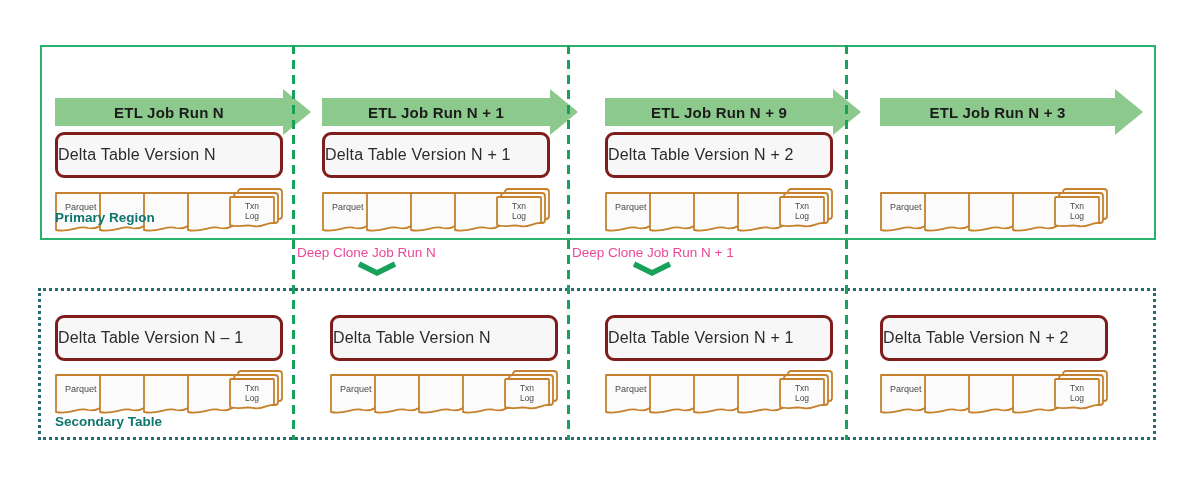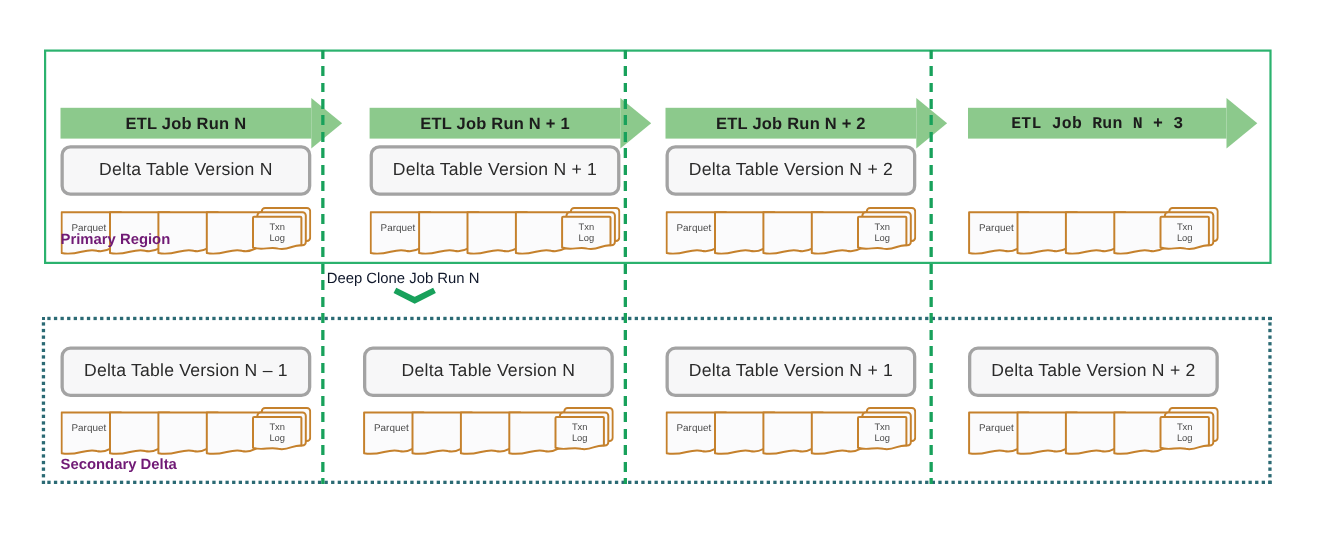--- a/index.html
+++ b/index.html
@@ -16,48 +16,48 @@
   .vline{position:absolute;top:45px;height:395px;width:3px;z-index:6;
          background:repeating-linear-gradient(to bottom,#18a15b 0 9px,transparent 9px 15px);}
 
   
   .pcol{position:absolute;top:45px;width:228px;height:195px;z-index:2;margin-top:32px;}
   .scol{position:absolute;top:288px;width:228px;height:152px;z-index:2;}
 
   
   .arrow-body{position:absolute;left:0;top:21px;width:228px;height:28px;background:#8cc98c;
               display:flex;align-items:center;justify-content:center;}
-  .arrow-body.wide{width:235px;font-family:Liberation Mono, monospace;}
+  .arrow-body.wide{width:235px;}
   .arrow-head{position:absolute;left:228px;top:12px;width:0;height:0;
               border-top:23px solid transparent;border-bottom:23px solid transparent;
               border-left:28px solid #8cc98c;}
   .arrow-head.wide{left:235px;}
   .arrow-label{font-size:15px;font-weight:700;color:#1c1c1c;letter-spacing:.2px;}
 
   
   .delta-box{position:absolute;left:0;width:228px;height:46px;box-sizing:border-box;
-             border:3px solid #a3a3a3;border-radius:9px;background:#f7f7f8;
-             display:flex;align-items:center;justify-content:center;}
+             border:3px solid #7f1d1d;border-radius:9px;background:#f7f7f8;
+             display:flex;align-items:center;}
   .pcol .delta-box{top:55px;}
   .scol .delta-box{top:27px;}
   .delta-label{font-size:16px;font-weight:500;color:#2b2b2b;letter-spacing:.2px;white-space:nowrap;}
 
   
   .files-svg{position:absolute;left:0;}
   .pcol .files-svg{top:109px;}
   .scol .files-svg{top:80px;}
 
   
-  .region-title{position:absolute;left:55px;font-size:13.5px;font-weight:700;color:#701a75;z-index:3;}
+  .region-title{position:absolute;left:55px;font-size:13.5px;font-weight:700;color:#0f766e;z-index:3;}
   .region-title.primary{top:210px;}
   .region-title.secondary{top:414px;}
 
   
   .clone{position:absolute;top:245px;width:240px;z-index:7;}
-  .clone-label{font-size:13.5px;font-weight:500;color:#0f172a;line-height:15px;white-space:nowrap;}
+  .clone-label{font-size:13.5px;font-weight:500;color:#ec4899;line-height:15px;white-space:nowrap;}
   .clone-chevron{position:absolute;left:58px;top:16px;}
   .clone-line2{position:absolute;left:76px;top:11px;font-size:13.5px;font-weight:500;color:#18a15b;z-index:2;}
 
   svg text{font-family:"Liberation Sans",sans-serif;}
 </style>
 </head>
 <body>
 
 <svg width="0" height="0" style="position:absolute" aria-hidden="true">
   <defs>
@@ -94,21 +94,21 @@
       <g>
         <use href="#txn-back" x="182" y="2"></use>
           <use href="#txn-back" x="178" y="6"></use>
           <use href="#txn-front" x="174" y="10"></use>
         <text x="197" y="23" font-size="8.5" fill="#4a4a4a" text-anchor="middle">Txn</text>
         <text x="197" y="33" font-size="8.5" fill="#4a4a4a" text-anchor="middle">Log</text>
       </g>
     </svg>
   </div>
 
-  <div class="pcol" style="left:336px">
+  <div class="pcol" style="left:322px">
     <div>
       <div class="arrow-body">
           <span class="arrow-label">ETL Job Run N + 1</span>
         </div>
       <div class="arrow-head"></div>
     </div>
     <div class="delta-box">
       <span class="delta-label">Delta Table Version N + 1</span>
     </div>
     <svg class="files-svg" width="228" height="54" viewBox="0 0 228 54">
@@ -125,21 +125,21 @@
           <use href="#txn-front" x="174" y="10"></use>
         <text x="197" y="23" font-size="8.5" fill="#4a4a4a" text-anchor="middle">Txn</text>
         <text x="197" y="33" font-size="8.5" fill="#4a4a4a" text-anchor="middle">Log</text>
       </g>
     </svg>
   </div>
 
   <div class="pcol" style="left:605px">
     <div>
       <div class="arrow-body">
-          <span class="arrow-label">ETL Job Run N + 2</span>
+          <span class="arrow-label">ETL Job Run N + 9</span>
         </div>
       <div class="arrow-head"></div>
     </div>
     <div class="delta-box">
       <span class="delta-label">Delta Table Version N + 2</span>
     </div>
     <svg class="files-svg" width="228" height="54" viewBox="0 0 228 54">
       <g>
         <use href="#doc-shape" x="0" y="6"></use>
           <use href="#doc-shape" x="44" y="6"></use>
@@ -185,20 +185,27 @@
   <div class="region-title primary">Primary Region</div>
 
   <div class="clone" style="left:297px">
     <div class="clone-label">Deep Clone Job Run N</div>
     <svg class="clone-chevron" width="44" height="16">
       <polyline points="4,3 22,12 40,3" fill="none" stroke="#18a15b" stroke-width="5.5"></polyline>
     </svg>
     <span class="clone-line2"></span>
   </div>
 
+  <div class="clone" style="left:572px">
+    <div class="clone-label">Deep Clone Job Run N + 1</div>
+    <svg class="clone-chevron" width="44" height="16">
+      <polyline points="4,3 22,12 40,3" fill="none" stroke="#18a15b" stroke-width="5.5"></polyline>
+    </svg>
+    <span class="clone-line2"></span>
+  </div>
 
 
   <div class="scol" style="left:55px">
     <div class="delta-box">
       <span class="delta-label">Delta Table Version N – 1</span>
     </div>
     <svg class="files-svg" width="228" height="54" viewBox="0 0 228 54">
       <g>
         <use href="#doc-shape" x="0" y="6"></use>
           <use href="#doc-shape" x="44" y="6"></use>
@@ -275,19 +282,19 @@
       <g>
         <use href="#txn-back" x="182" y="2"></use>
           <use href="#txn-back" x="178" y="6"></use>
           <use href="#txn-front" x="174" y="10"></use>
         <text x="197" y="23" font-size="8.5" fill="#4a4a4a" text-anchor="middle">Txn</text>
         <text x="197" y="33" font-size="8.5" fill="#4a4a4a" text-anchor="middle">Log</text>
       </g>
     </svg>
   </div>
 
-  <div class="region-title secondary">Secondary Delta</div>
+  <div class="region-title secondary">Secondary Table</div>
 
   <div class="vline" style="left:292px"></div>
   <div class="vline" style="left:567px"></div>
   <div class="vline" style="left:845px"></div>
 
 </div>
 
 </body></html>

